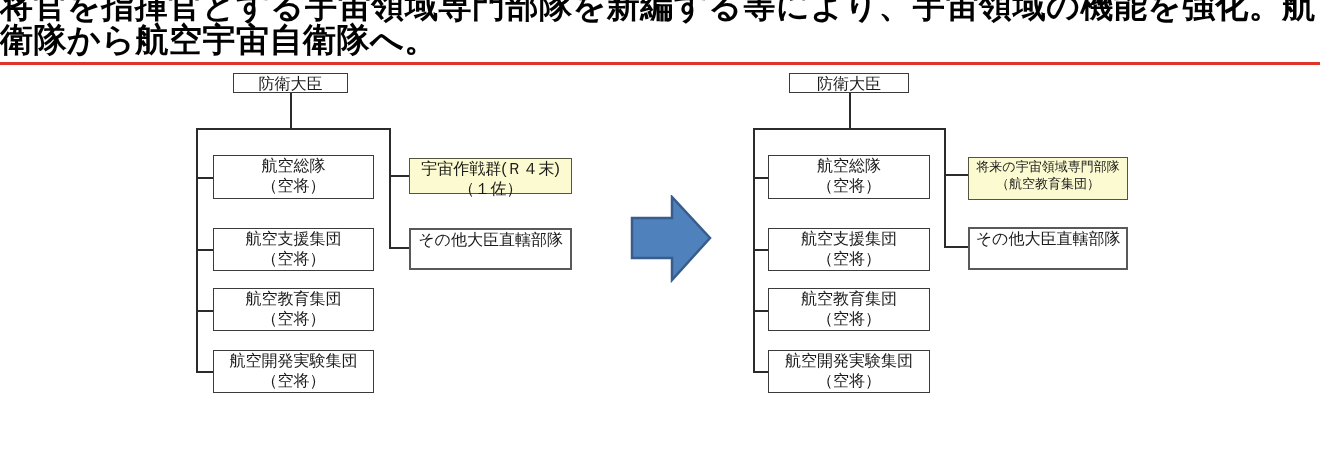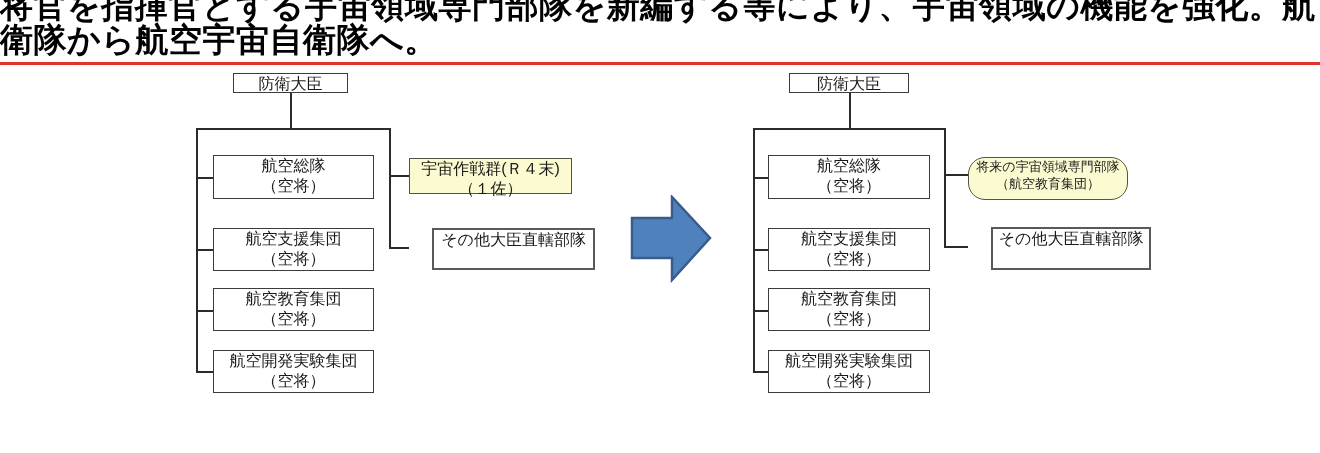--- a/index.html
+++ b/index.html
@@ -50,25 +50,23 @@
     border-width: 1px;
     font-size: 16px;
   }
   .space-box {
     background: #fbfad0;
     border: 1.5px solid #55553f;
   }
   .space-box.small {
     font-size: 13px;
     line-height: 17px;
-    border-radius: 17px;
   }
   .other-box {
     border: 2px solid #595959;
-    margin-left: 23px;
   }
   .hline, .vline {
     position: absolute;
     background: #2b2b2b;
   }
   .hline { height: 1.5px; }
   .vline { width: 1.5px; }
   .arrow-svg { position: absolute; }
 </style>
 </head>

